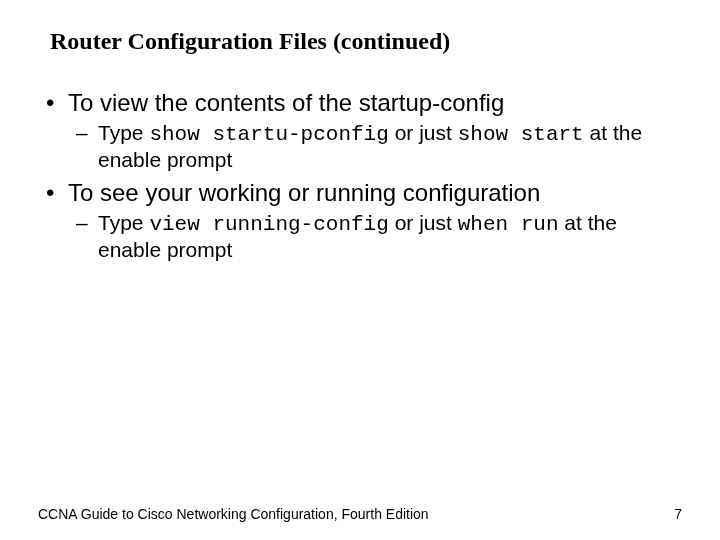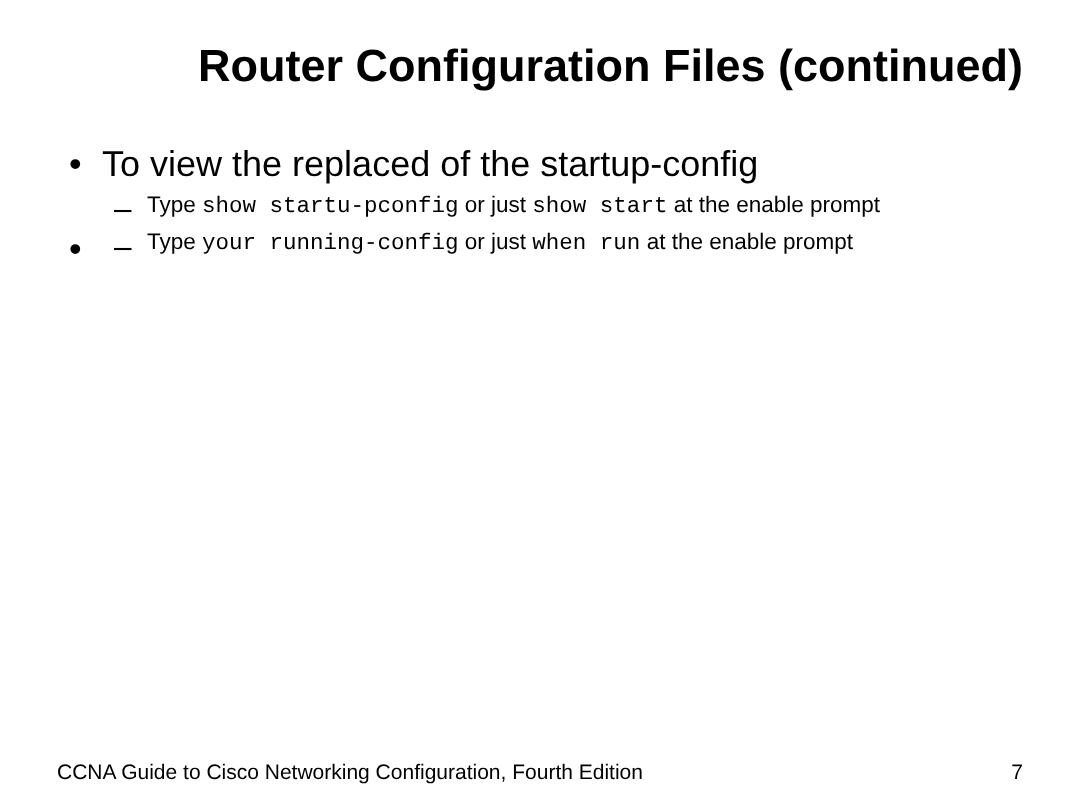--- a/index.html
+++ b/index.html
@@ -13,24 +13,25 @@
     overflow: hidden;
   }
   .slide {
     width: 720px;
     height: 540px;
     position: relative;
     box-sizing: border-box;
     padding: 28px 38px 0 38px;
   }
   .title {
-    font-size: 30px;
+    font-size: 24px;
     margin: 0 0 34px 0;
-    text-align: right;
+    text-align: left;
     padding-left: 12px;
+    font-family: Liberation Serif, serif;
   }
   ul.level1 {
     list-style: none;
     padding-left: 0;
     margin: 0;
   }
   ul.level1 > li {
     position: relative;
     padding-left: 30px;
     font-size: 24px;
@@ -45,21 +46,21 @@
     font-size: 24px;
   }
   ul.level2 {
     list-style: none;
     padding-left: 0;
     margin: 4px 0 6px 0;
   }
   ul.level2 > li {
     position: relative;
     padding-left: 30px;
-    font-size: 15px;
+    font-size: 21px;
     line-height: 1.18;
     margin-bottom: 4px;
   }
   ul.level2 > li::before {
     content: "–";
     position: absolute;
     left: 8px;
     top: 0;
     font-size: 21px;
   }
@@ -81,28 +82,29 @@
 </style>
 </head>
 <body>
 
 <div class="slide">
 
   <h1 class="title">Router Configuration Files (continued)</h1>
 
   <ul class="level1">
     <li>
-      <span>To view the replaced of the startup-config</span>
+      <span>To view the contents of the startup-config</span>
       <ul class="level2">
         <li><span>Type </span><span class="mono">show startu-pconfig</span><span> or just </span><span class="mono">show start</span><span> at the enable prompt</span></li>
       </ul>
     </li>
     <li>
+      <span>To see your working or running configuration</span>
       <ul class="level2">
-        <li><span>Type </span><span class="mono">your running-config</span><span> or just </span><span class="mono">when run</span><span> at the enable prompt</span></li>
+        <li><span>Type </span><span class="mono">view running-config</span><span> or just </span><span class="mono">when run</span><span> at the enable prompt</span></li>
       </ul>
     </li>
   </ul>
 
   <div class="footer">CCNA Guide to Cisco Networking Configuration, Fourth Edition</div>
   <div class="pagenum">7</div>
 
 </div>
 
 </body></html>

